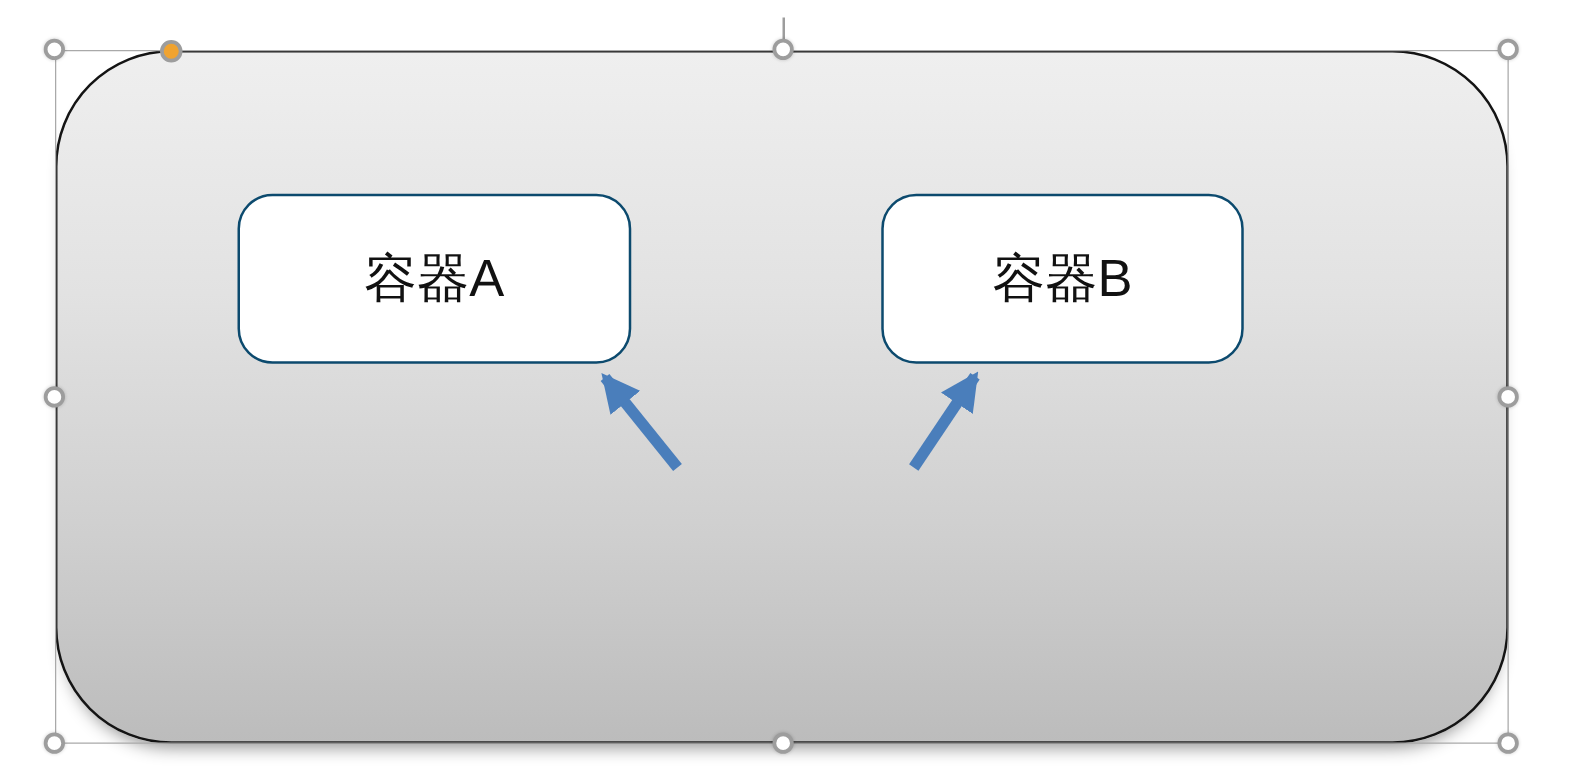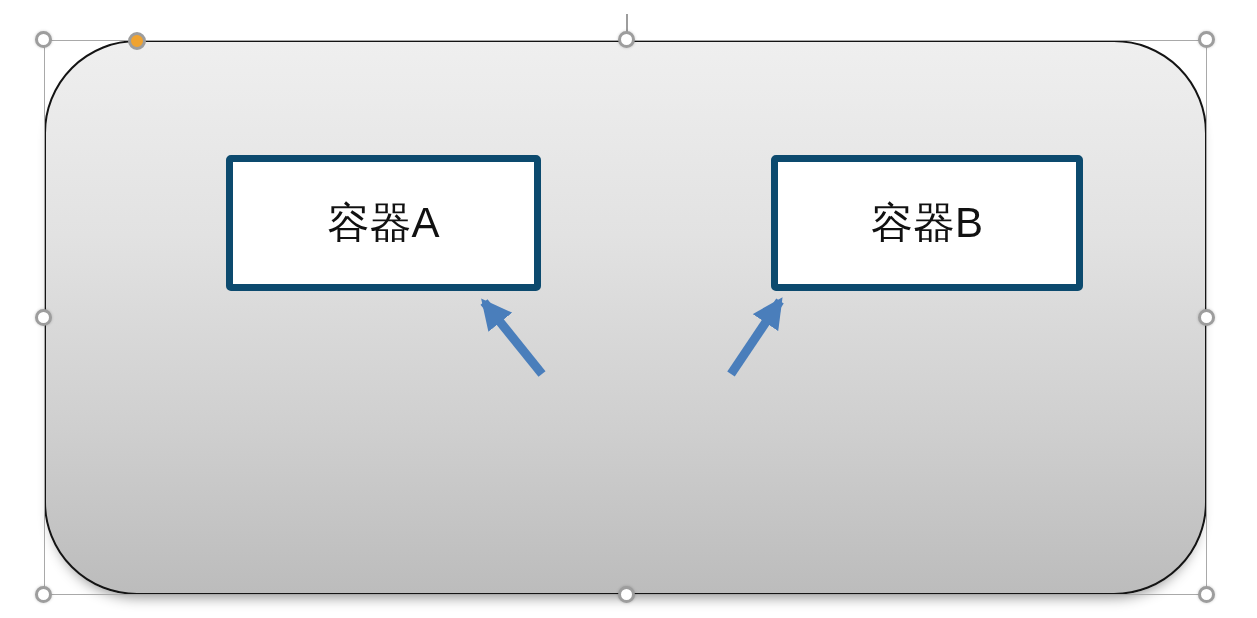--- a/index.html
+++ b/index.html
@@ -68,30 +68,29 @@
     box-sizing: border-box;
     background: #ffffff;
     display: flex;
     align-items: center;
     justify-content: center;
     color: #111111;
     font-size: 42px;
     line-height: 1;
   }
   .node.red {
-    border: 7px solid #0c4a6e;
-    border-radius: 5px;
-    margin-left: 36px;
+    border: 2px solid #0c4a6e;
+    border-radius: 28px;
   }
   .node.blue {
     border: 5px solid #4a7ebb;
     border-radius: 2px;
   }
   .node.container-a { left: 190px; top: 155px; width: 315px; height: 136px; }
-  .node.container-b { left: 735px; top: 155px; width: 312px; height: 136px; }
+  .node.container-b { left: 705px; top: 155px; width: 290px; height: 136px; }
   .node.data-volume { left: 533px; top: 370px; width: 205px; height: 115px; }
   .arrows-layer {
     position: absolute;
     left: 0; top: 0;
     width: 1257px; height: 618px;
   }
 </style>
 </head>
 <body>
 

